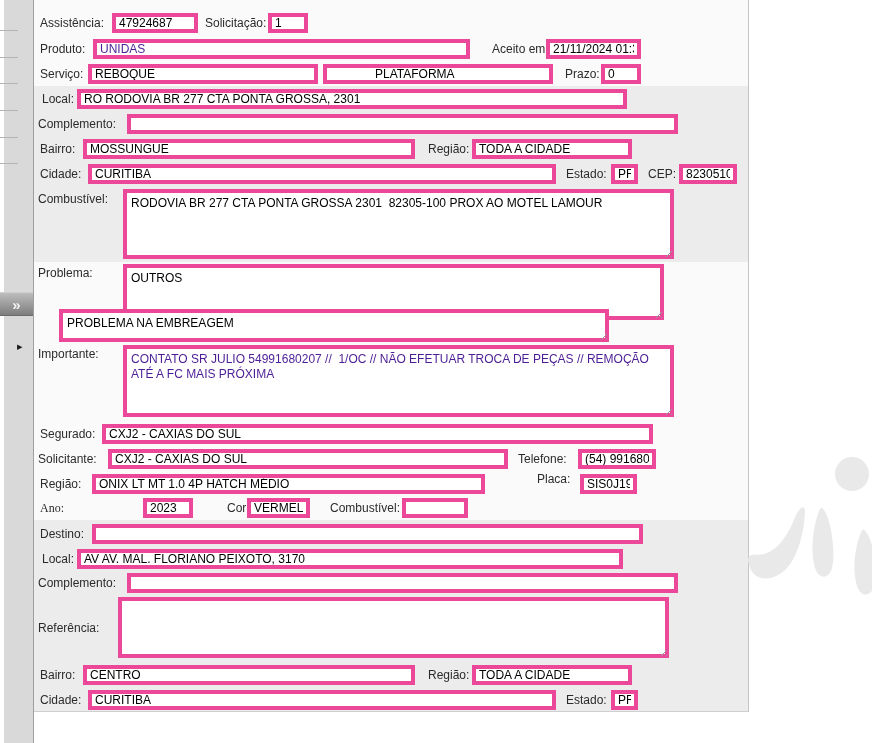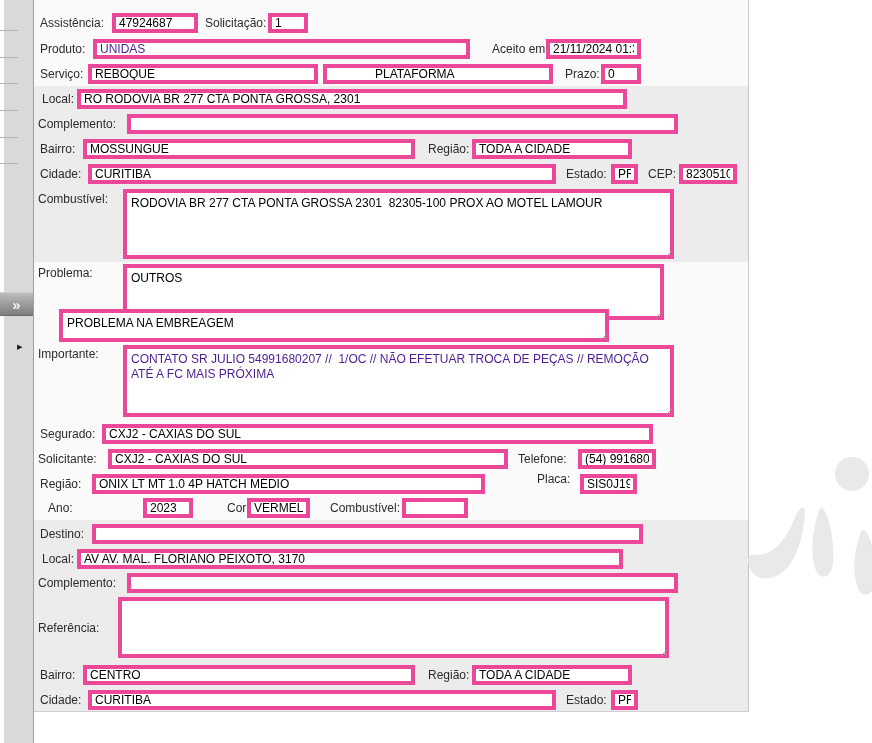--- a/index.html
+++ b/index.html
@@ -128,21 +128,21 @@
 <span class="abs lbl" style="left:38px;top:452px;">Solicitante:</span>
 <input class="inp" style="left: 108px; top: 449px; width: 400px;" value="CXJ2 - CAXIAS DO SUL">
 <span class="abs lbl" style="left:518px;top:452px;">Telefone:</span>
 <input class="inp" style="left: 578px; top: 449px; width: 78px;" value="(54) 991680207">
 
 <span class="abs lbl" style="left:40px;top:477px;">Região:</span>
 <input class="inp" style="left: 92px; top: 474px; width: 393px;" value="ONIX LT MT 1.0 4P HATCH MÉDIO">
 <span class="abs lbl" style="left:537px;top:472px;">Placa:</span>
 <input class="inp" style="left: 580px; top: 474px; width: 57px;" value="SIS0J19">
 
-<span class="abs lbl" style="left:48px;top:501px;">Ano:</span>
+<span class="abs lbl" style="left:40px;top:501px;font-family:Liberation Serif, serif;">Ano:</span>
 <input class="inp" style="left: 143px; top: 498px; width: 50px;" value="2023">
 <span class="abs lbl" style="left:227px;top:501px;">Cor:</span>
 <input class="inp" style="left: 247px; top: 498px; width: 63px;" value="VERMELHA">
 <span class="abs lbl" style="left:330px;top:501px;">Combustível:</span>
 <input class="inp" style="left: 402px; top: 498px; width: 66px;" value="">
 
 <span class="abs lbl" style="left:40px;top:527px;">Destino:</span>
 <input class="inp" style="left: 92px; top: 524px; width: 551px;" value="">
 
 <span class="abs lbl" style="left:42px;top:552px;">Local:</span>

